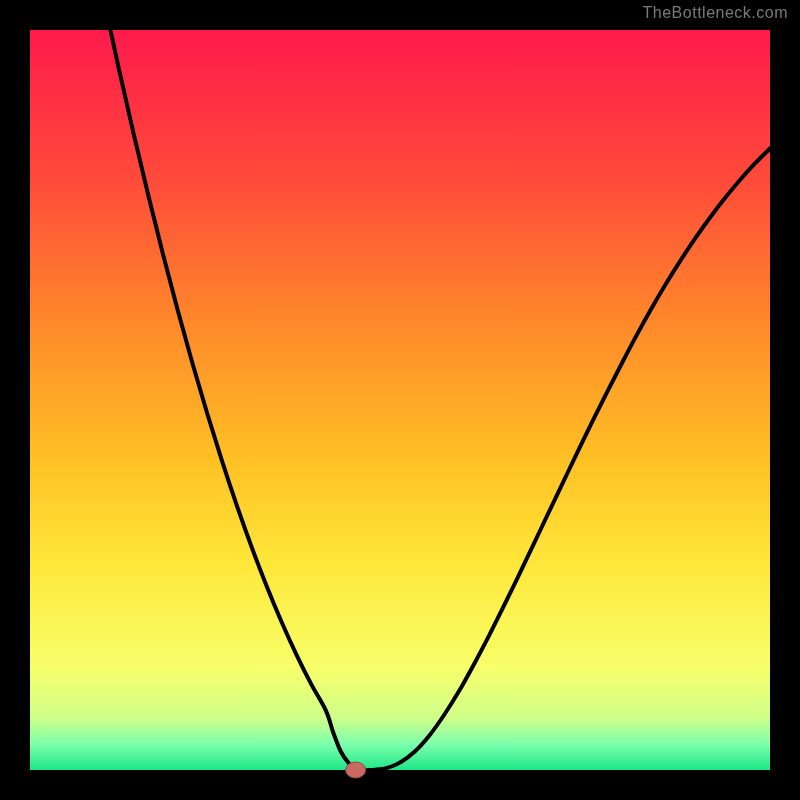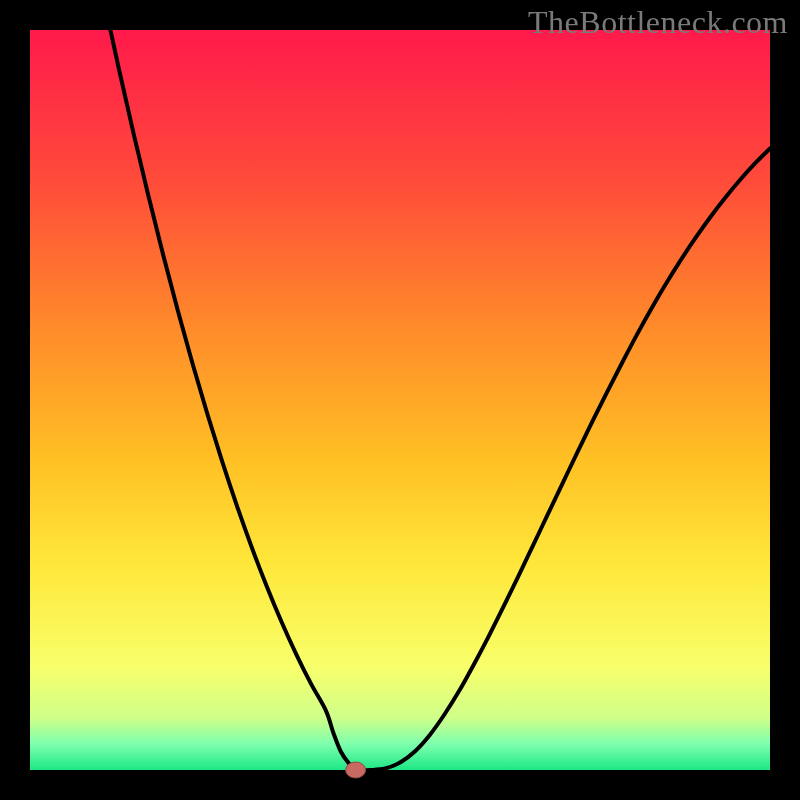--- a/index.html
+++ b/index.html
@@ -12,22 +12,22 @@
     width: 800px;
     height: 800px;
   }
   svg {
     display: block;
   }
   .watermark {
     position: absolute;
     top: 4px;
     right: 12px;
-    font-family: Liberation Serif, serif;
-    font-size: 32px;
+    font-family: Liberation Sans, sans-serif;
+    font-size: 16px;
     color: #7a7a7a;
     letter-spacing: 0.5px;
   }
 </style>
 </head>
 <body>
 
 <div class="chart-container">
   <svg id="chart-svg" width="800" height="800" viewBox="0 0 800 800">
     <defs>

